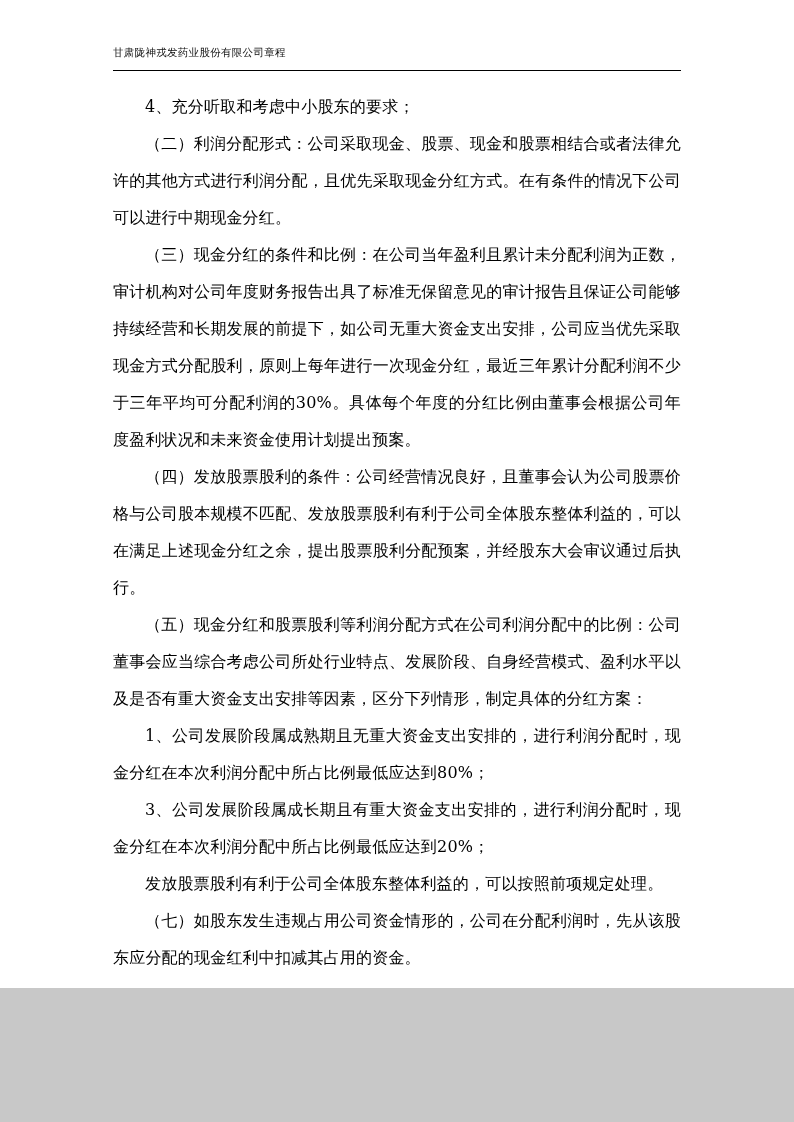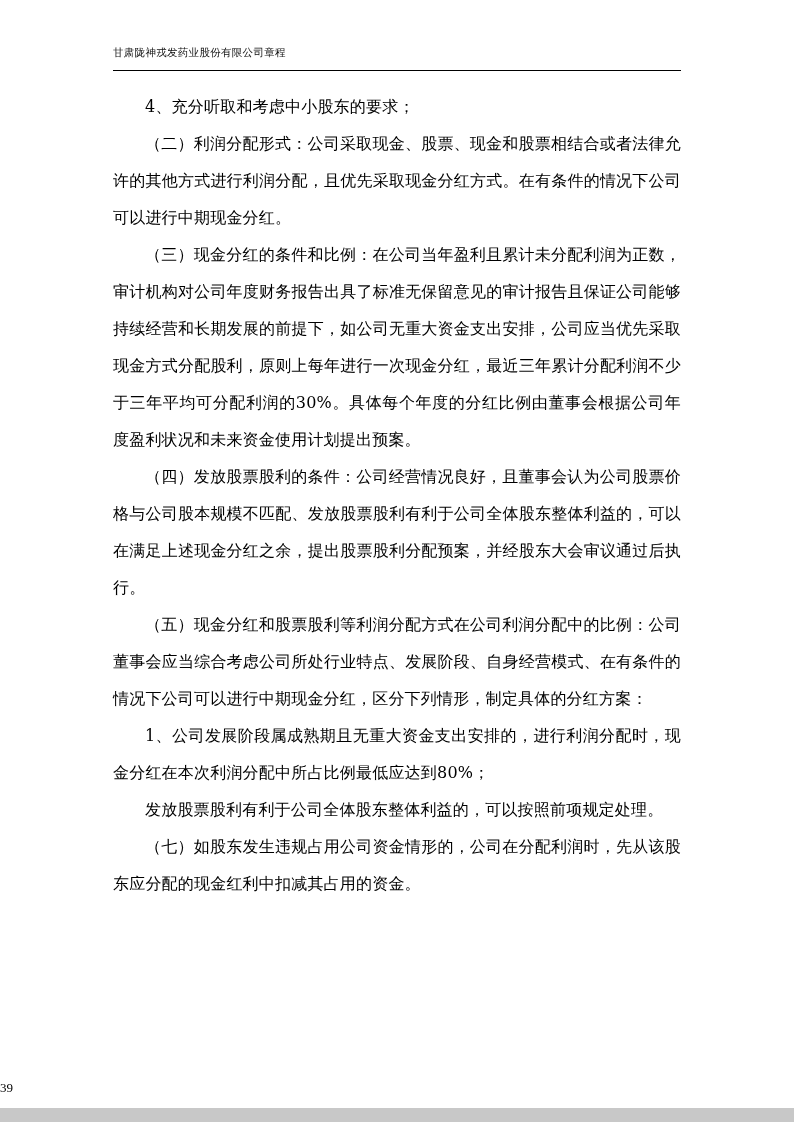--- a/index.html
+++ b/index.html
@@ -3,21 +3,21 @@
 <meta charset="utf-8">
 <style>
   html, body {
     margin: 0;
     padding: 0;
     background: #c8c8c8;
   }
   .page {
     position: relative;
     width: 794px;
-    height: 1108px;
+    height: 988px;
     background: #ffffff;
     margin: 0 auto;
     box-sizing: border-box;
     font-family: "DejaVu Serif", "Liberation Serif", serif;
     overflow: hidden;
   }
   .header {
     position: absolute;
     top: 44px;
     left: 113px;
@@ -69,21 +69,22 @@
 <div class="page">
 
   <div class="header">甘肃陇神戎发药业股份有限公司章程</div>
   <div class="header-rule"></div>
 
   <div class="body">
     <p class="para">4、充分听取和考虑中小股东的要求；</p>
     <p class="para">（二）利润分配形式：公司采取现金、股票、现金和股票相结合或者法律允许的其他方式进行利润分配，且优先采取现金分红方式。在有条件的情况下公司可以进行中期现金分红。</p>
     <p class="para">（三）现金分红的条件和比例：在公司当年盈利且累计未分配利润为正数，审计机构对公司年度财务报告出具了标准无保留意见的审计报告且保证公司能够持续经营和长期发展的前提下，如公司无重大资金支出安排，公司应当优先采取现金方式分配股利，原则上每年进行一次现金分红，最近三年累计分配利润不少于三年平均可分配利润的30%。具体每个年度的分红比例由董事会根据公司年度盈利状况和未来资金使用计划提出预案。</p>
     <p class="para">（四）发放股票股利的条件：公司经营情况良好，且董事会认为公司股票价格与公司股本规模不匹配、发放股票股利有利于公司全体股东整体利益的，可以在满足上述现金分红之余，提出股票股利分配预案，并经股东大会审议通过后执行。</p>
-    <p class="para">（五）现金分红和股票股利等利润分配方式在公司利润分配中的比例：公司董事会应当综合考虑公司所处行业特点、发展阶段、自身经营模式、在有条件的情况下公司可以进行中期现金分红，区分下列情形，制定具体的分红方案：</p>
+    <p class="para">（五）现金分红和股票股利等利润分配方式在公司利润分配中的比例：公司董事会应当综合考虑公司所处行业特点、发展阶段、自身经营模式、盈利水平以及是否有重大资金支出安排等因素，区分下列情形，制定具体的分红方案：</p>
     <p class="para">1、公司发展阶段属成熟期且无重大资金支出安排的，进行利润分配时，现金分红在本次利润分配中所占比例最低应达到80%；</p>
+    <p class="para">3、公司发展阶段属成长期且有重大资金支出安排的，进行利润分配时，现金分红在本次利润分配中所占比例最低应达到20%；</p>
     <p class="para">发放股票股利有利于公司全体股东整体利益的，可以按照前项规定处理。</p>
     <p class="para">（七）如股东发生违规占用公司资金情形的，公司在分配利润时，先从该股东应分配的现金红利中扣减其占用的资金。</p>
   </div>
 
   <div class="pagenum">39</div>
 
 </div>
 
 </body></html>

